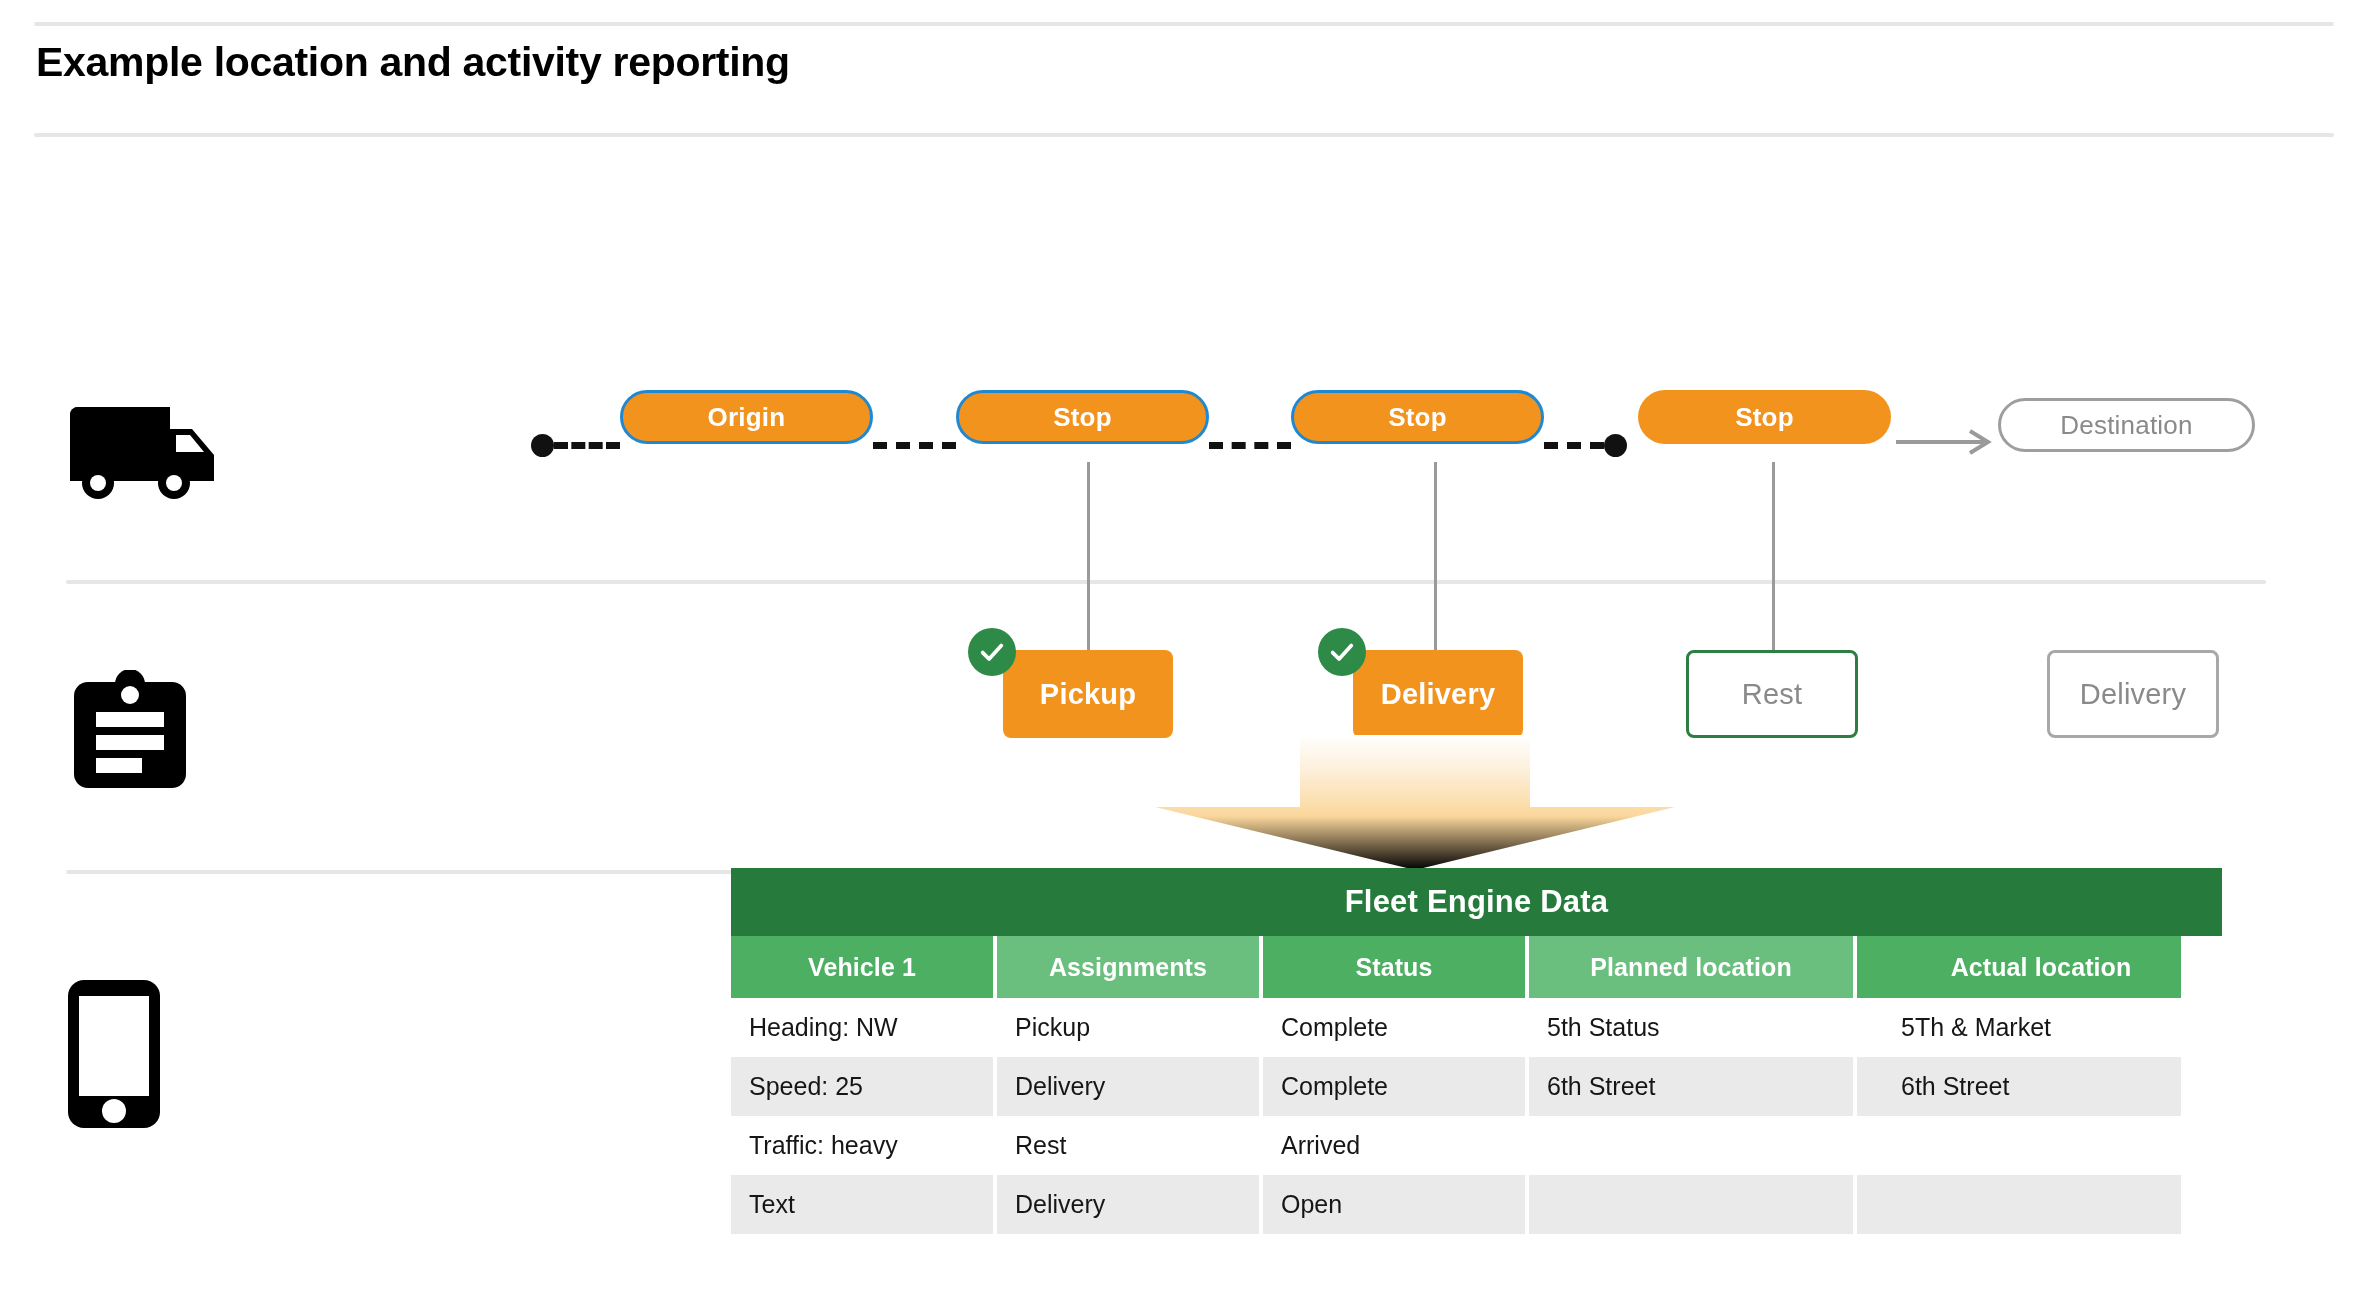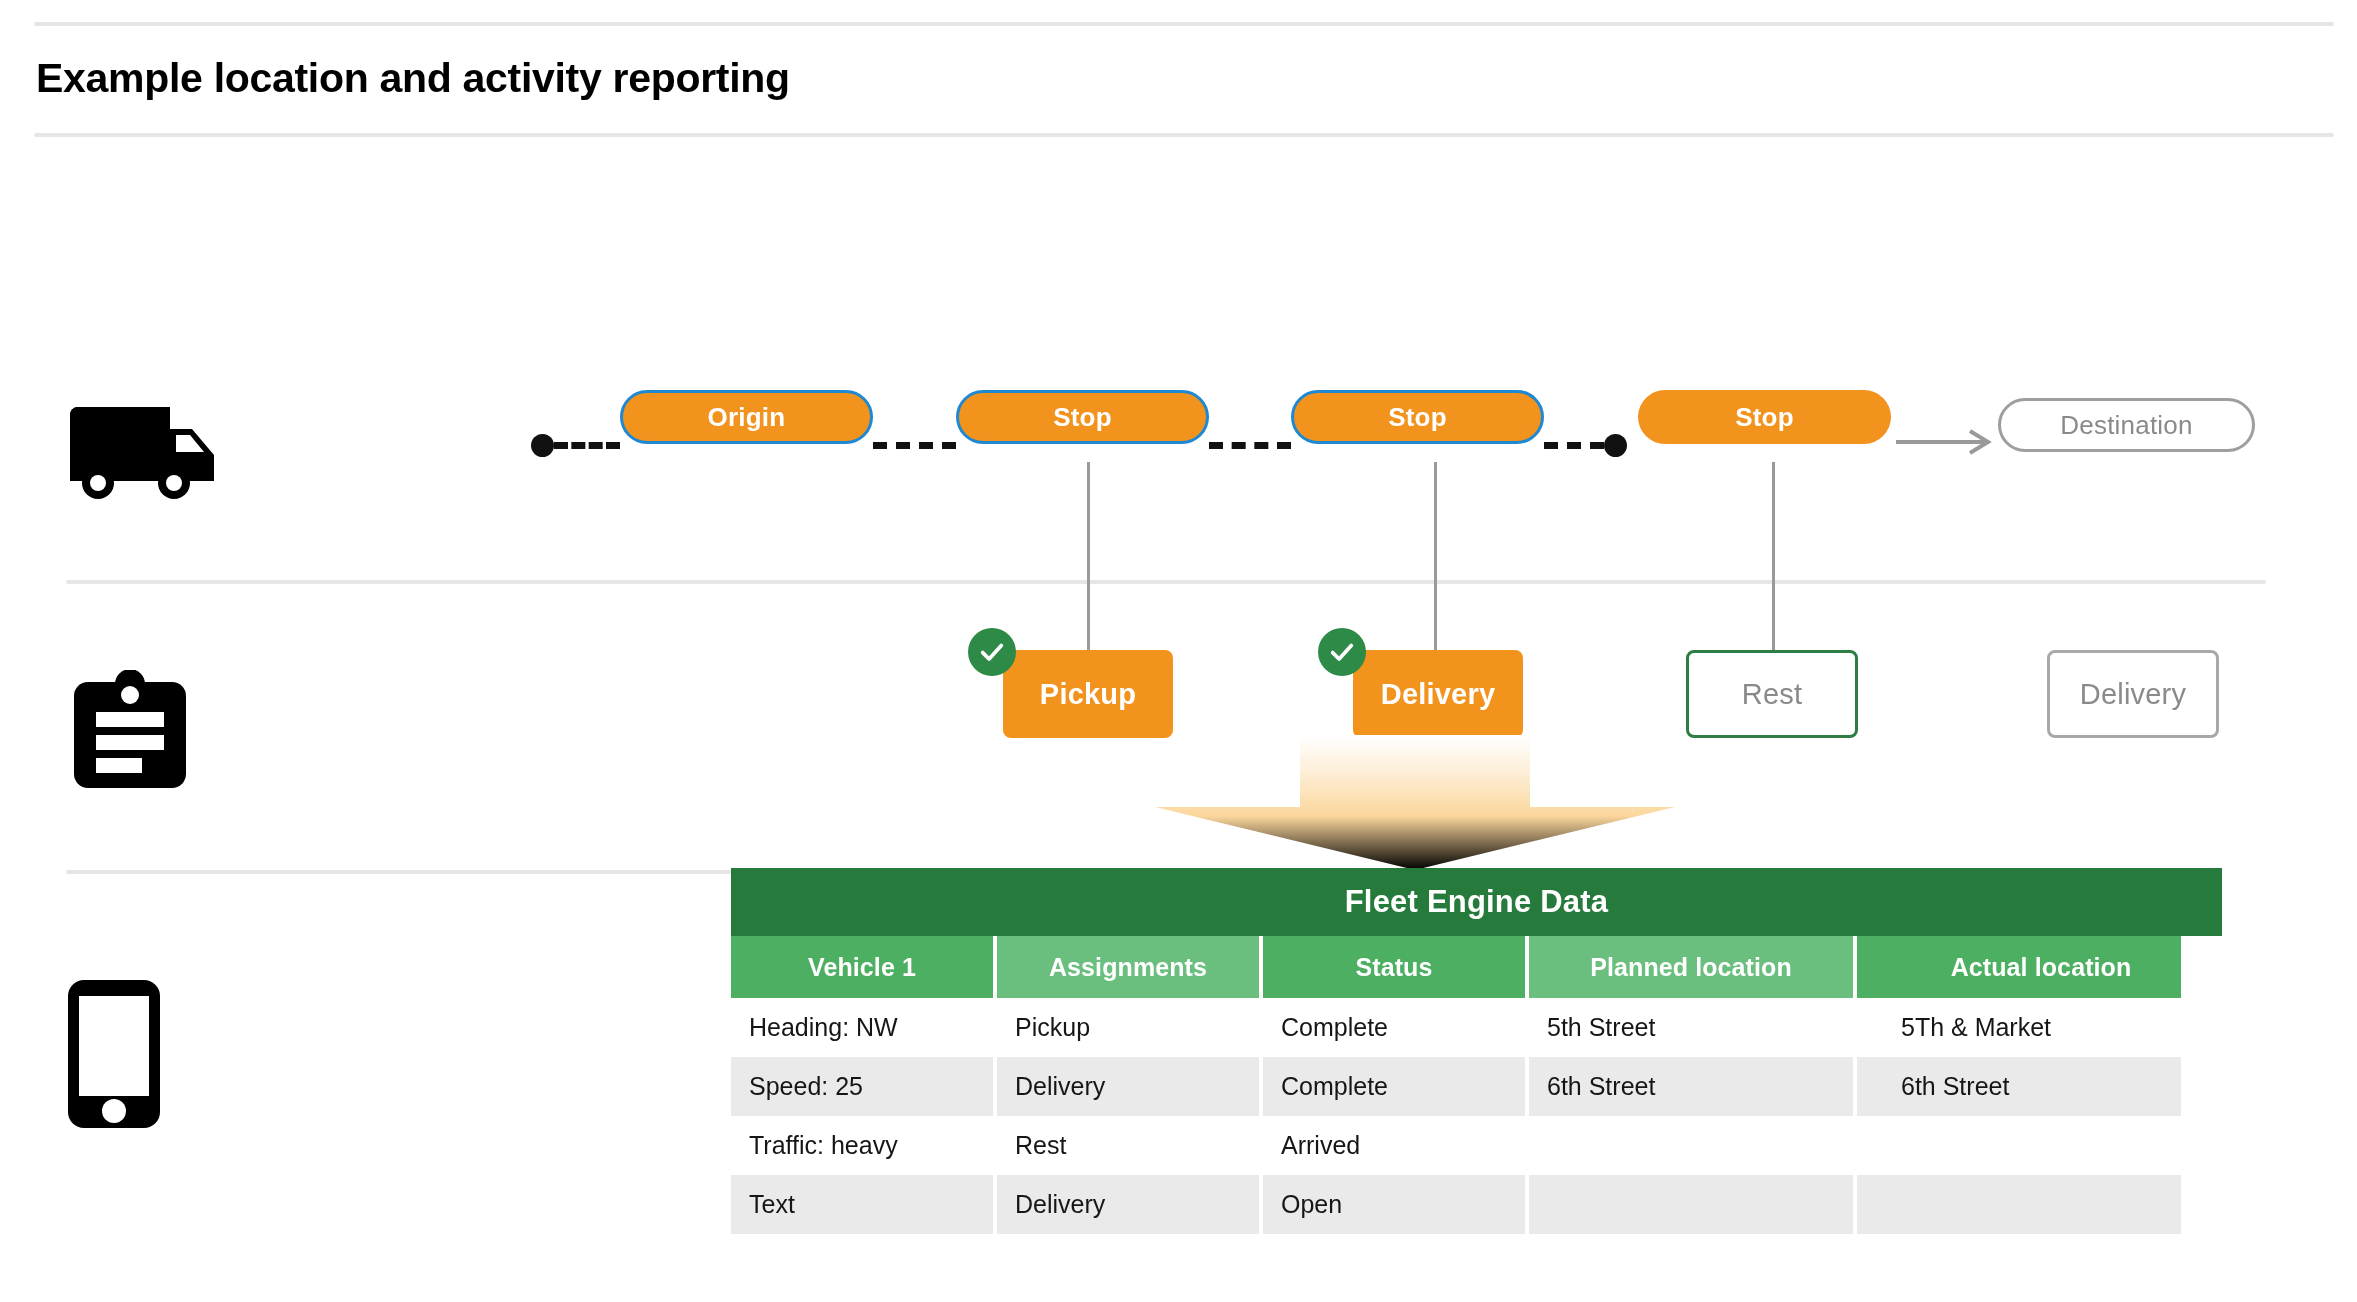--- a/index.html
+++ b/index.html
@@ -20,21 +20,21 @@
     background: #e6e6e6;
     border-radius: 2px;
   }
   #rule-top    { left: 34px;  top: 22px;  width: 2300px; }
   #rule-under  { left: 34px;  top: 133px; width: 2300px; }
   #rule-mid1   { left: 66px;  top: 580px; width: 2200px; }
   #rule-mid2   { left: 66px;  top: 870px; width: 700px; }
 
   #page-title {
     position: absolute;
-    left: 36px; top: 78px;
+    left: 36px; top: 62px;
     transform: translateY(-50%);
     font-size: 41px;
     font-weight: 700;
     color: #000;
     letter-spacing: -0.3px;
     white-space: nowrap;
   }
 
   
   .row-icon { position: absolute; }
@@ -311,21 +311,21 @@
       </div>
       <div class="th shade-a c4">
         <span>Actual location</span>
       </div>
     </div>
 
     <div class="tr">
       <div class="td c0">Heading: NW</div>
       <div class="td c1">Pickup</div>
       <div class="td c2">Complete</div>
-      <div class="td c3">5th Street</div>
+      <div class="td c3">5th Status</div>
       <div class="td c4">5Th &amp; Market</div>
     </div>
 
     <div class="tr stripe">
       <div class="td c0">Speed: 25</div>
       <div class="td c1">Delivery</div>
       <div class="td c2">Complete</div>
       <div class="td c3">6th Street</div>
       <div class="td c4">6th Street</div>
     </div>

